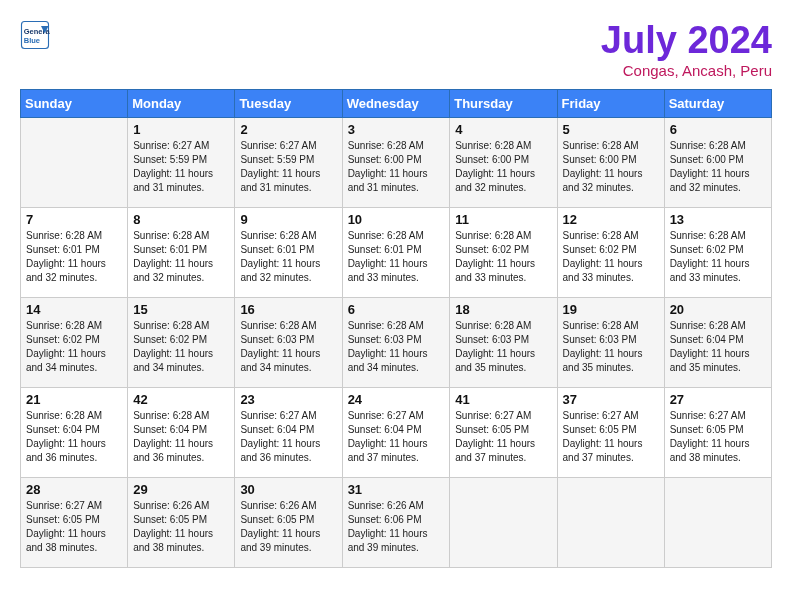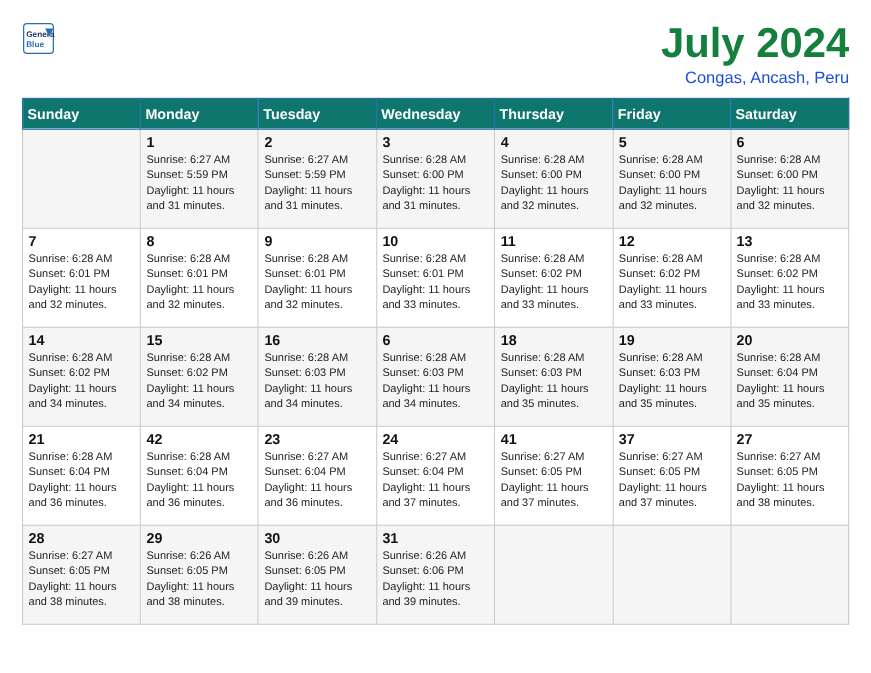--- a/index.html
+++ b/index.html
@@ -23,35 +23,35 @@
     }
     .logo-icon {
       width: 30px;
       height: 30px;
     }
     .title-area {
       text-align: right;
     }
     .month-title {
       font-size: 38px;
-      color: #15803d;
+      color: #6d28d9;
       font-weight: bold;
       line-height: 1.1;
     }
     .location-title {
       font-size: 15px;
-      color: #1d4ed8;
+      color: #be185d;
     }
     table {
       width: 100%;
       border-collapse: collapse;
       font-size: 11px;
     }
     thead tr th {
-      background-color: #0f766e;
+      background-color: #3b82f6;
       color: #fff;
       padding: 6px 4px;
       text-align: left;
       font-size: 13px;
       font-weight: bold;
       border: 1px solid #2a6db5;
     }
     tbody tr td {
       border: 1px solid #ccc;
       vertical-align: top;

